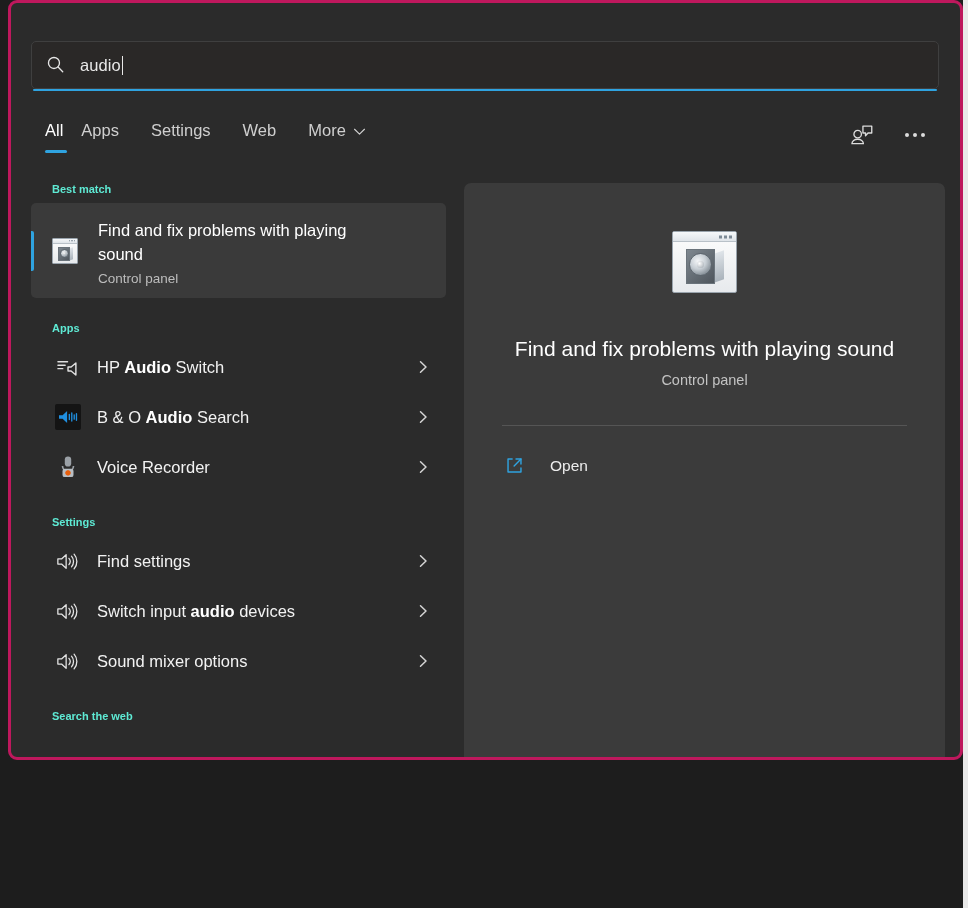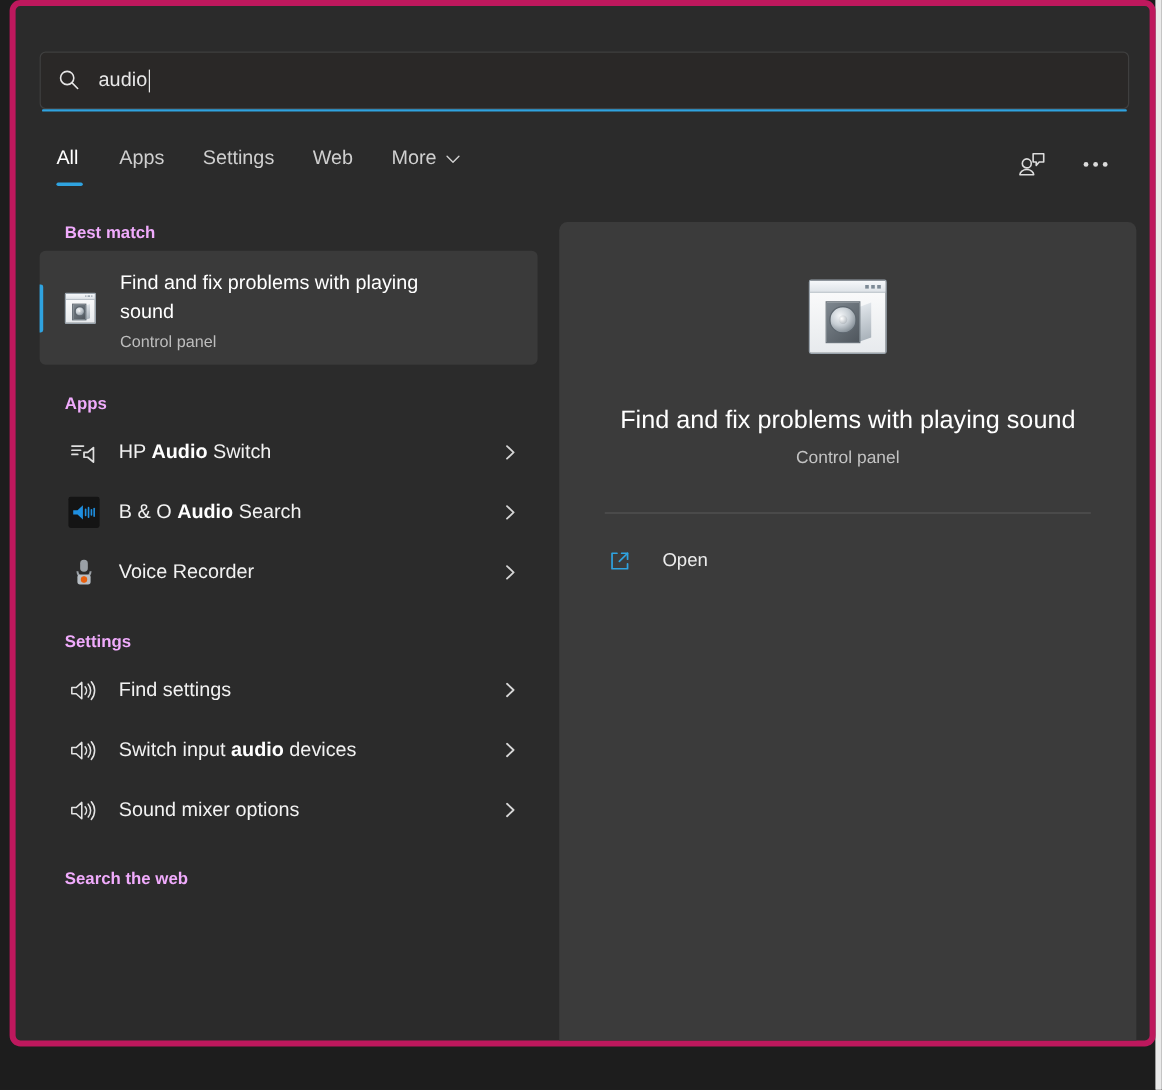--- a/index.html
+++ b/index.html
@@ -18,23 +18,23 @@
     top: 0; right: 0;
     width: 5px; height: 908px;
     background: #d8d8d8;
   }
   .backdrop-sliver .s1 { position:absolute; top:0; left:0; width:5px; height:908px; background:#e9e9e9; }
 
   .search-window {
     position: absolute;
     top: 0; left: 8px;
     width: 955px;
-    height: 872px;
+    height: 760px;
     background: #2b2b2b;
-    border: 5px solid #be185d;
+    border: 3px solid #be185d;
     border-radius: 9px;
     overflow: hidden;
   }
 
   
   .searchbar-wrap {
     position: absolute;
     top: 38px; left: 20px;
     width: 908px; height: 48px;
   }
@@ -80,21 +80,21 @@
   }
   .tab {
     position: relative;
     font-size: 16.5px;
     color: #cfcfcf;
     padding: 2px 18px 0 0;
     margin-right: 14px;
     cursor: default;
     white-space: nowrap;
   }
-  .tab.first { padding-right: 6px; margin-right: 28px; }
+  .tab.first { padding-right: 6px; margin-right: 12px; }
   .tab.active { color: #ffffff; }
   .tab.active .tab-underline {
     position: absolute;
     left: 0; bottom: -13px;
     width: 22px; height: 3px;
     background: #2fa3e0;
     border-radius: 2px;
   }
   .tab.more { display: flex; align-items: center; gap: 7px; padding-right: 0; }
 
@@ -115,23 +115,23 @@
   .dots i { width: 4px; height: 4px; border-radius: 50%; background: #dcdcdc; display: block; }
 
   
   .results {
     position: absolute;
     top: 180px; left: 20px;
     width: 425px;
     bottom: 6px;
   }
   .group-head {
-    font-size: 14px;
+    font-size: 11px;
     font-weight: bold;
-    color: #f0abfc;
+    color: #5eead4;
     padding-left: 21px;
     margin-bottom: 8px;
   }
   .group-head.apps { margin-top: 24px; }
   .group-head.settings { margin-top: 24px; }
   .group-head.web { margin-top: 24px; }
 
   .best-row {
     position: relative;
     width: 415px;

